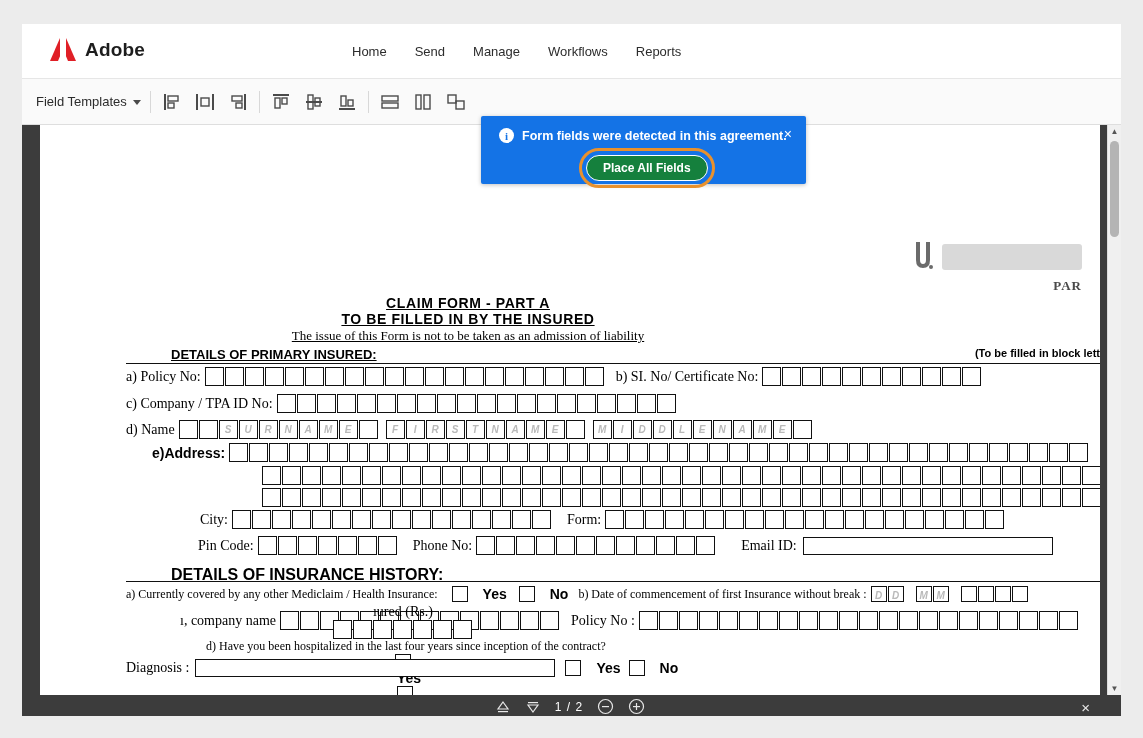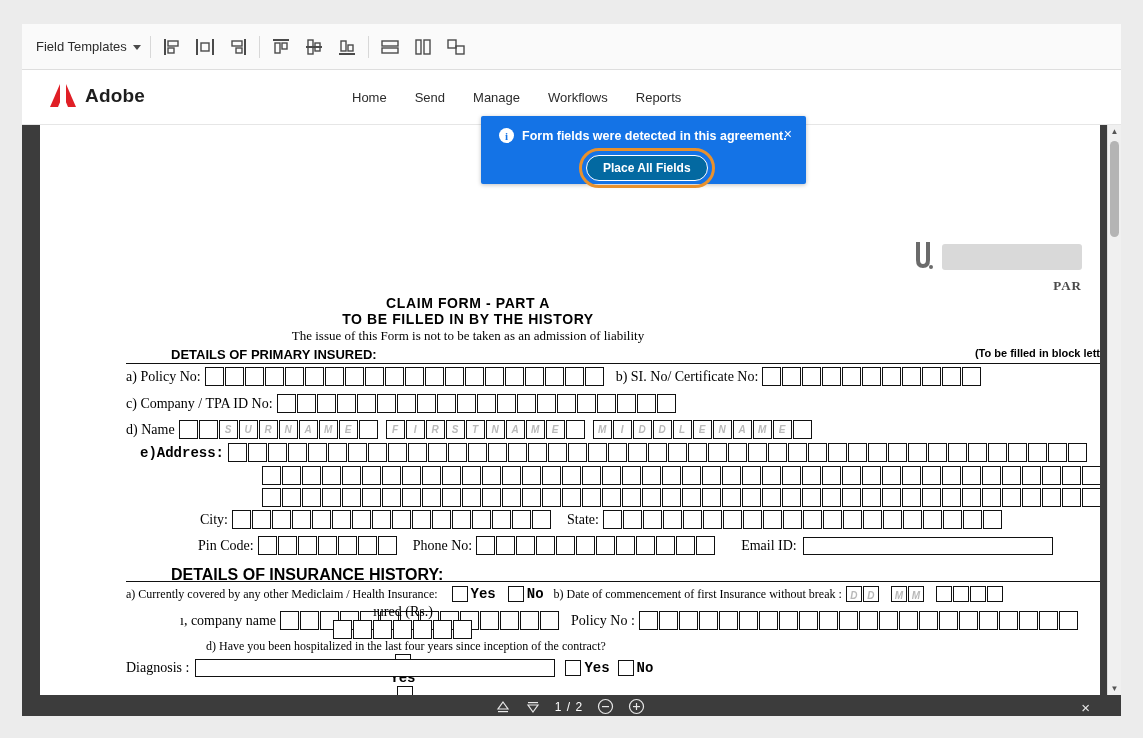--- a/index.html
+++ b/index.html
@@ -160,20 +160,21 @@
     letter-spacing: 1px;
     color: #4a4a4a;
   }
   .title-block {
     position: absolute;
     top: 170px;
     left: 0;
     width: 856px;
     text-align: center;
     font-family: "Liberation Sans", sans-serif;
+    text-decoration: underline;
   }
   .title-block .t1 {
     font-size: 14px;
     font-weight: bold;
     letter-spacing: 0.6px;
   }
   .title-block .t2 {
     font-size: 14px;
     font-weight: bold;
     letter-spacing: 0.6px;
@@ -181,43 +182,45 @@
   .title-block .t3 {
     font-family: "Liberation Serif", serif;
     font-size: 13px;
     margin-top: 1px;
   }
   .section-head {
     position: absolute;
     font-family: "Liberation Sans", sans-serif;
     font-size: 13px;
     font-weight: bold;
+    text-decoration: underline;
     padding-left: 45px;
   }
   .hint-right {
     position: absolute;
     right: 0;
     font-family: "Liberation Sans", sans-serif;
     font-size: 11px;
     font-weight: bold;
   }
   .frow {
     position: absolute;
     display: flex;
     align-items: center;
     white-space: nowrap;
   }
   .lbl-serif {
     font-family: "Liberation Serif", serif;
     font-size: 14px;
   }
   .lbl-serif-b {
-    font-family: Liberation Mono, monospace;
+    font-family: Liberation Sans, sans-serif;
     font-size: 14px;
     font-weight: bold;
+    margin-left: 12px;
   }
   .lbl-small {
     font-family: "Liberation Serif", serif;
     font-size: 12px;
   }
   .boxes {
     display: flex;
     gap: 1px;
     margin: 0 4px;
   }
@@ -375,116 +378,37 @@
   }
   #place-all-wrap {
     position: absolute;
     left: 98px;
     top: 32px;
     padding: 4px;
     border: 3px solid #e8912d;
     border-radius: 22px;
   }
   #place-all-btn {
-    background: #0369a1;
+    background: #15803d;
     color: #ffffff;
     border: 1.5px solid #ffffff;
     border-radius: 14px;
     font-size: 12px;
     font-weight: bold;
     padding: 5px 16px;
     cursor: pointer;
     font-family: "Liberation Sans", sans-serif;
     white-space: nowrap;
   }
 </style>
 </head>
 <body>
 
 <div id="screen">
   <div id="app-window">
-
-    <div id="toolbar">
-      <div id="field-templates">
-        <span>Field Templates</span>
-        <span class="chev"></span>
-      </div>
-      <div class="tb-sep"></div>
-
-      <div class="tb-group">
-        <span class="tb-btn">
-          <svg viewBox="0 0 24 24" width="24" height="24">
-            <rect x="4" y="4" width="2" height="16" fill="#4a4a4a"></rect>
-            <rect x="8" y="6" width="10" height="5" fill="none" stroke="#4a4a4a" stroke-width="1.4"></rect>
-            <rect x="8" y="13" width="6" height="5" fill="none" stroke="#4a4a4a" stroke-width="1.4"></rect>
-          </svg>
-        </span>
-        <span class="tb-btn">
-          <svg viewBox="0 0 24 24" width="24" height="24">
-            <rect x="3" y="4" width="2" height="16" fill="#4a4a4a"></rect>
-            <rect x="19" y="4" width="2" height="16" fill="#4a4a4a"></rect>
-            <rect x="8" y="8" width="8" height="8" fill="none" stroke="#4a4a4a" stroke-width="1.4"></rect>
-          </svg>
-        </span>
-        <span class="tb-btn">
-          <svg viewBox="0 0 24 24" width="24" height="24">
-            <rect x="18" y="4" width="2" height="16" fill="#4a4a4a"></rect>
-            <rect x="6" y="6" width="10" height="5" fill="none" stroke="#4a4a4a" stroke-width="1.4"></rect>
-            <rect x="10" y="13" width="6" height="5" fill="none" stroke="#4a4a4a" stroke-width="1.4"></rect>
-          </svg>
-        </span>
-      </div>
-      <div class="tb-sep"></div>
-
-      <div class="tb-group">
-        <span class="tb-btn">
-          <svg viewBox="0 0 24 24" width="24" height="24">
-            <rect x="4" y="4" width="16" height="2" fill="#4a4a4a"></rect>
-            <rect x="6" y="8" width="5" height="10" fill="none" stroke="#4a4a4a" stroke-width="1.4"></rect>
-            <rect x="13" y="8" width="5" height="6" fill="none" stroke="#4a4a4a" stroke-width="1.4"></rect>
-          </svg>
-        </span>
-        <span class="tb-btn">
-          <svg viewBox="0 0 24 24" width="24" height="24">
-            <rect x="4" y="11" width="16" height="2" fill="#4a4a4a"></rect>
-            <rect x="6" y="5" width="5" height="14" fill="none" stroke="#4a4a4a" stroke-width="1.4"></rect>
-            <rect x="13" y="8" width="5" height="8" fill="none" stroke="#4a4a4a" stroke-width="1.4"></rect>
-          </svg>
-        </span>
-        <span class="tb-btn">
-          <svg viewBox="0 0 24 24" width="24" height="24">
-            <rect x="4" y="18" width="16" height="2" fill="#4a4a4a"></rect>
-            <rect x="6" y="6" width="5" height="10" fill="none" stroke="#4a4a4a" stroke-width="1.4"></rect>
-            <rect x="13" y="10" width="5" height="6" fill="none" stroke="#4a4a4a" stroke-width="1.4"></rect>
-          </svg>
-        </span>
-      </div>
-      <div class="tb-sep"></div>
-
-      <div class="tb-group">
-        <span class="tb-btn">
-          <svg viewBox="0 0 24 24" width="24" height="24">
-            <rect x="4" y="6" width="16" height="5" fill="none" stroke="#4a4a4a" stroke-width="1.4"></rect>
-            <rect x="4" y="13" width="16" height="5" fill="none" stroke="#4a4a4a" stroke-width="1.4"></rect>
-          </svg>
-        </span>
-        <span class="tb-btn">
-          <svg viewBox="0 0 24 24" width="24" height="24">
-            <rect x="5" y="5" width="5" height="14" fill="none" stroke="#4a4a4a" stroke-width="1.4"></rect>
-            <rect x="13" y="5" width="6" height="14" fill="none" stroke="#4a4a4a" stroke-width="1.4"></rect>
-          </svg>
-        </span>
-        <span class="tb-btn">
-          <svg viewBox="0 0 24 24" width="24" height="24">
-            <rect x="4" y="5" width="8" height="8" fill="none" stroke="#4a4a4a" stroke-width="1.4"></rect>
-            <rect x="12" y="11" width="8" height="8" fill="none" stroke="#4a4a4a" stroke-width="1.4"></rect>
-          </svg>
-        </span>
-      </div>
-    </div>
 
     <div id="top-nav">
       <div id="brand">
         <span class="logo-mark">
           <svg viewBox="0 0 26 24" width="26" height="24">
             <polygon points="0,23 10,0 10,23" fill="#e01f26"></polygon>
             <polygon points="26,23 16,0 16,23" fill="#e01f26"></polygon>
             <polygon points="10,0 16,0 13,7" fill="#ffffff"></polygon>
             <polygon points="8,23 18,23 13,11" fill="#ffffff"></polygon>
           </svg>
@@ -493,36 +417,115 @@
       </div>
       <div id="nav-links">
         <span class="nav-link">Home</span>
         <span class="nav-link">Send</span>
         <span class="nav-link">Manage</span>
         <span class="nav-link">Workflows</span>
         <span class="nav-link">Reports</span>
       </div>
     </div>
 
+    <div id="toolbar">
+      <div id="field-templates">
+        <span>Field Templates</span>
+        <span class="chev"></span>
+      </div>
+      <div class="tb-sep"></div>
+
+      <div class="tb-group">
+        <span class="tb-btn">
+          <svg viewBox="0 0 24 24" width="24" height="24">
+            <rect x="4" y="4" width="2" height="16" fill="#4a4a4a"></rect>
+            <rect x="8" y="6" width="10" height="5" fill="none" stroke="#4a4a4a" stroke-width="1.4"></rect>
+            <rect x="8" y="13" width="6" height="5" fill="none" stroke="#4a4a4a" stroke-width="1.4"></rect>
+          </svg>
+        </span>
+        <span class="tb-btn">
+          <svg viewBox="0 0 24 24" width="24" height="24">
+            <rect x="3" y="4" width="2" height="16" fill="#4a4a4a"></rect>
+            <rect x="19" y="4" width="2" height="16" fill="#4a4a4a"></rect>
+            <rect x="8" y="8" width="8" height="8" fill="none" stroke="#4a4a4a" stroke-width="1.4"></rect>
+          </svg>
+        </span>
+        <span class="tb-btn">
+          <svg viewBox="0 0 24 24" width="24" height="24">
+            <rect x="18" y="4" width="2" height="16" fill="#4a4a4a"></rect>
+            <rect x="6" y="6" width="10" height="5" fill="none" stroke="#4a4a4a" stroke-width="1.4"></rect>
+            <rect x="10" y="13" width="6" height="5" fill="none" stroke="#4a4a4a" stroke-width="1.4"></rect>
+          </svg>
+        </span>
+      </div>
+      <div class="tb-sep"></div>
+
+      <div class="tb-group">
+        <span class="tb-btn">
+          <svg viewBox="0 0 24 24" width="24" height="24">
+            <rect x="4" y="4" width="16" height="2" fill="#4a4a4a"></rect>
+            <rect x="6" y="8" width="5" height="10" fill="none" stroke="#4a4a4a" stroke-width="1.4"></rect>
+            <rect x="13" y="8" width="5" height="6" fill="none" stroke="#4a4a4a" stroke-width="1.4"></rect>
+          </svg>
+        </span>
+        <span class="tb-btn">
+          <svg viewBox="0 0 24 24" width="24" height="24">
+            <rect x="4" y="11" width="16" height="2" fill="#4a4a4a"></rect>
+            <rect x="6" y="5" width="5" height="14" fill="none" stroke="#4a4a4a" stroke-width="1.4"></rect>
+            <rect x="13" y="8" width="5" height="8" fill="none" stroke="#4a4a4a" stroke-width="1.4"></rect>
+          </svg>
+        </span>
+        <span class="tb-btn">
+          <svg viewBox="0 0 24 24" width="24" height="24">
+            <rect x="4" y="18" width="16" height="2" fill="#4a4a4a"></rect>
+            <rect x="6" y="6" width="5" height="10" fill="none" stroke="#4a4a4a" stroke-width="1.4"></rect>
+            <rect x="13" y="10" width="5" height="6" fill="none" stroke="#4a4a4a" stroke-width="1.4"></rect>
+          </svg>
+        </span>
+      </div>
+      <div class="tb-sep"></div>
+
+      <div class="tb-group">
+        <span class="tb-btn">
+          <svg viewBox="0 0 24 24" width="24" height="24">
+            <rect x="4" y="6" width="16" height="5" fill="none" stroke="#4a4a4a" stroke-width="1.4"></rect>
+            <rect x="4" y="13" width="16" height="5" fill="none" stroke="#4a4a4a" stroke-width="1.4"></rect>
+          </svg>
+        </span>
+        <span class="tb-btn">
+          <svg viewBox="0 0 24 24" width="24" height="24">
+            <rect x="5" y="5" width="5" height="14" fill="none" stroke="#4a4a4a" stroke-width="1.4"></rect>
+            <rect x="13" y="5" width="6" height="14" fill="none" stroke="#4a4a4a" stroke-width="1.4"></rect>
+          </svg>
+        </span>
+        <span class="tb-btn">
+          <svg viewBox="0 0 24 24" width="24" height="24">
+            <rect x="4" y="5" width="8" height="8" fill="none" stroke="#4a4a4a" stroke-width="1.4"></rect>
+            <rect x="12" y="11" width="8" height="8" fill="none" stroke="#4a4a4a" stroke-width="1.4"></rect>
+          </svg>
+        </span>
+      </div>
+    </div>
+
     <div id="doc-area">
       <div id="page">
         <div id="page-inner">
 
           <div class="doc-logo">
             <svg width="22" height="34" viewBox="0 0 22 34">
               <path d="M4,2 L4,20 Q4,28 11,28 Q18,28 18,20 L18,2 L14,2 L14,20 Q14,24 11,24 Q8,24 8,20 L8,2 Z" fill="#6b6b6b"></path>
               <circle cx="19" cy="27" r="2" fill="#6b6b6b"></circle>
             </svg>
             <span class="redbox"></span>
             <span class="part-label">PAR</span>
           </div>
 
           <div class="title-block">
             <div class="t1">CLAIM FORM - PART A</div>
-            <div class="t2">TO BE FILLED IN BY THE HISTORY</div>
+            <div class="t2">TO BE FILLED IN BY THE INSURED</div>
             <div class="t3">The issue of this Form is not to be taken as an admission of liability</div>
           </div>
 
           <div class="section-head" style="left:86px; top:222px;">DETAILS OF PRIMARY INSURED:</div>
           <div class="hint-right" style="top:222px; right:0px;">(To be filled in block lett</div>
           <div class="divider-line" style="left:86px; top:238px; width:974px;"></div>
 
           <div class="frow" style="left:86px; top:242px;">
             <span class="lbl-serif">a) Policy No:</span>
             <span class="boxes">
@@ -786,21 +789,21 @@
                 <i class="bx"></i>
                 <i class="bx"></i>
                 <i class="bx"></i>
                 <i class="bx"></i>
                 <i class="bx"></i>
                 <i class="bx"></i>
                 <i class="bx"></i>
                 <i class="bx"></i>
                 <i class="bx"></i>
             </span>
-            <span class="lbl-serif" style="margin-left:12px;">State:</span>
+            <span class="lbl-serif" style="margin-left:12px;">Form:</span>
             <span class="boxes">
               <i class="bx"></i>
                 <i class="bx"></i>
                 <i class="bx"></i>
                 <i class="bx"></i>
                 <i class="bx"></i>
                 <i class="bx"></i>
                 <i class="bx"></i>
                 <i class="bx"></i>
                 <i class="bx"></i>

